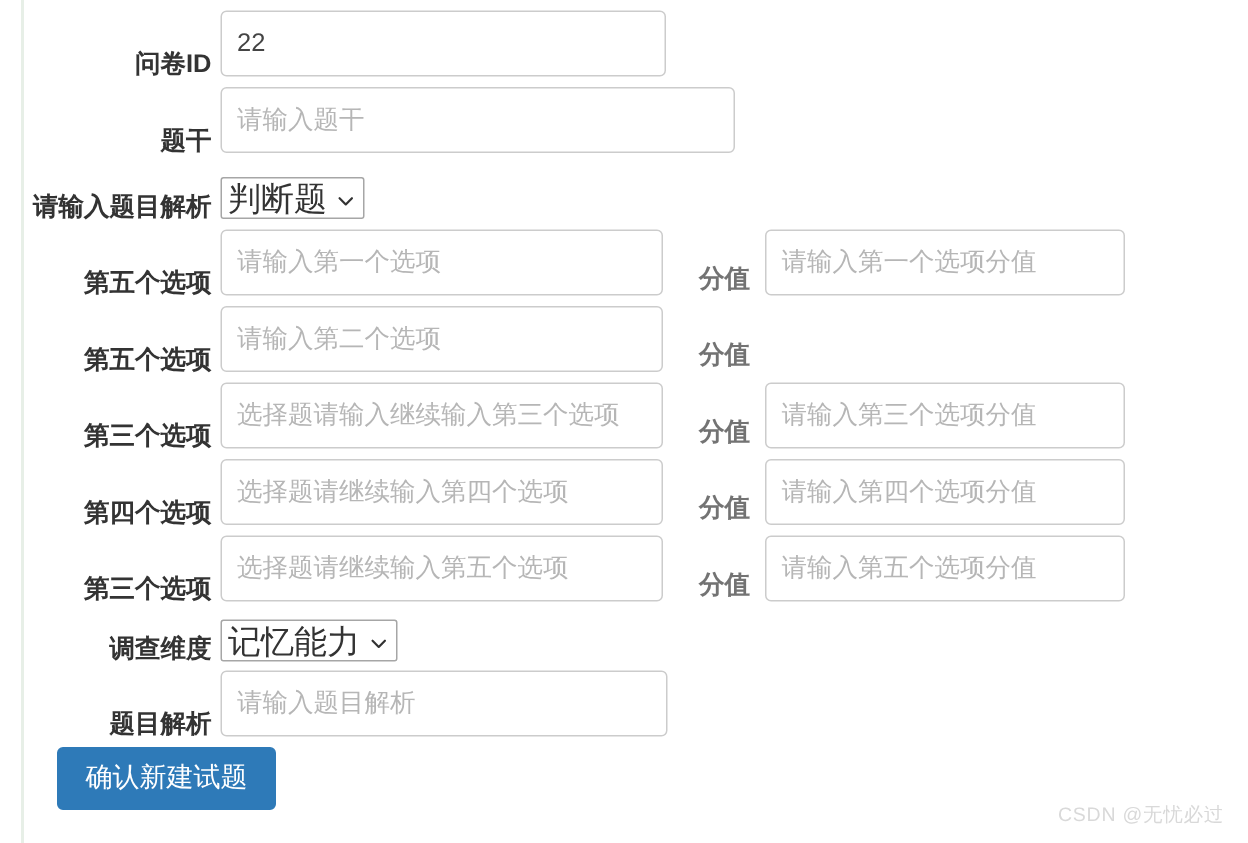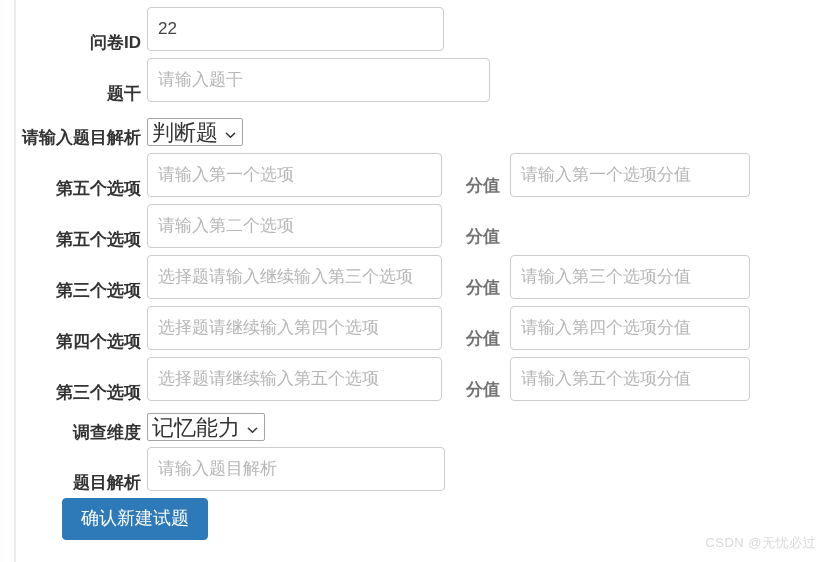--- a/index.html
+++ b/index.html
@@ -122,21 +122,20 @@
     box-sizing: border-box;
   }
 
   .btn-row {
     position: relative;
     height: 56px;
     display: flex;
     align-items: center;
     padding-left: 38px;
     box-sizing: border-box;
-    margin-left: 24px;
   }
   .btn-primary {
     background: #2e7ab8;
     border: 1px solid #2e7ab8;
     border-radius: 4px;
     color: #ffffff;
     font-size: 18px;
     font-family: "Liberation Sans", "DejaVu Sans", sans-serif;
     padding: 10px 18px;
     cursor: pointer;

